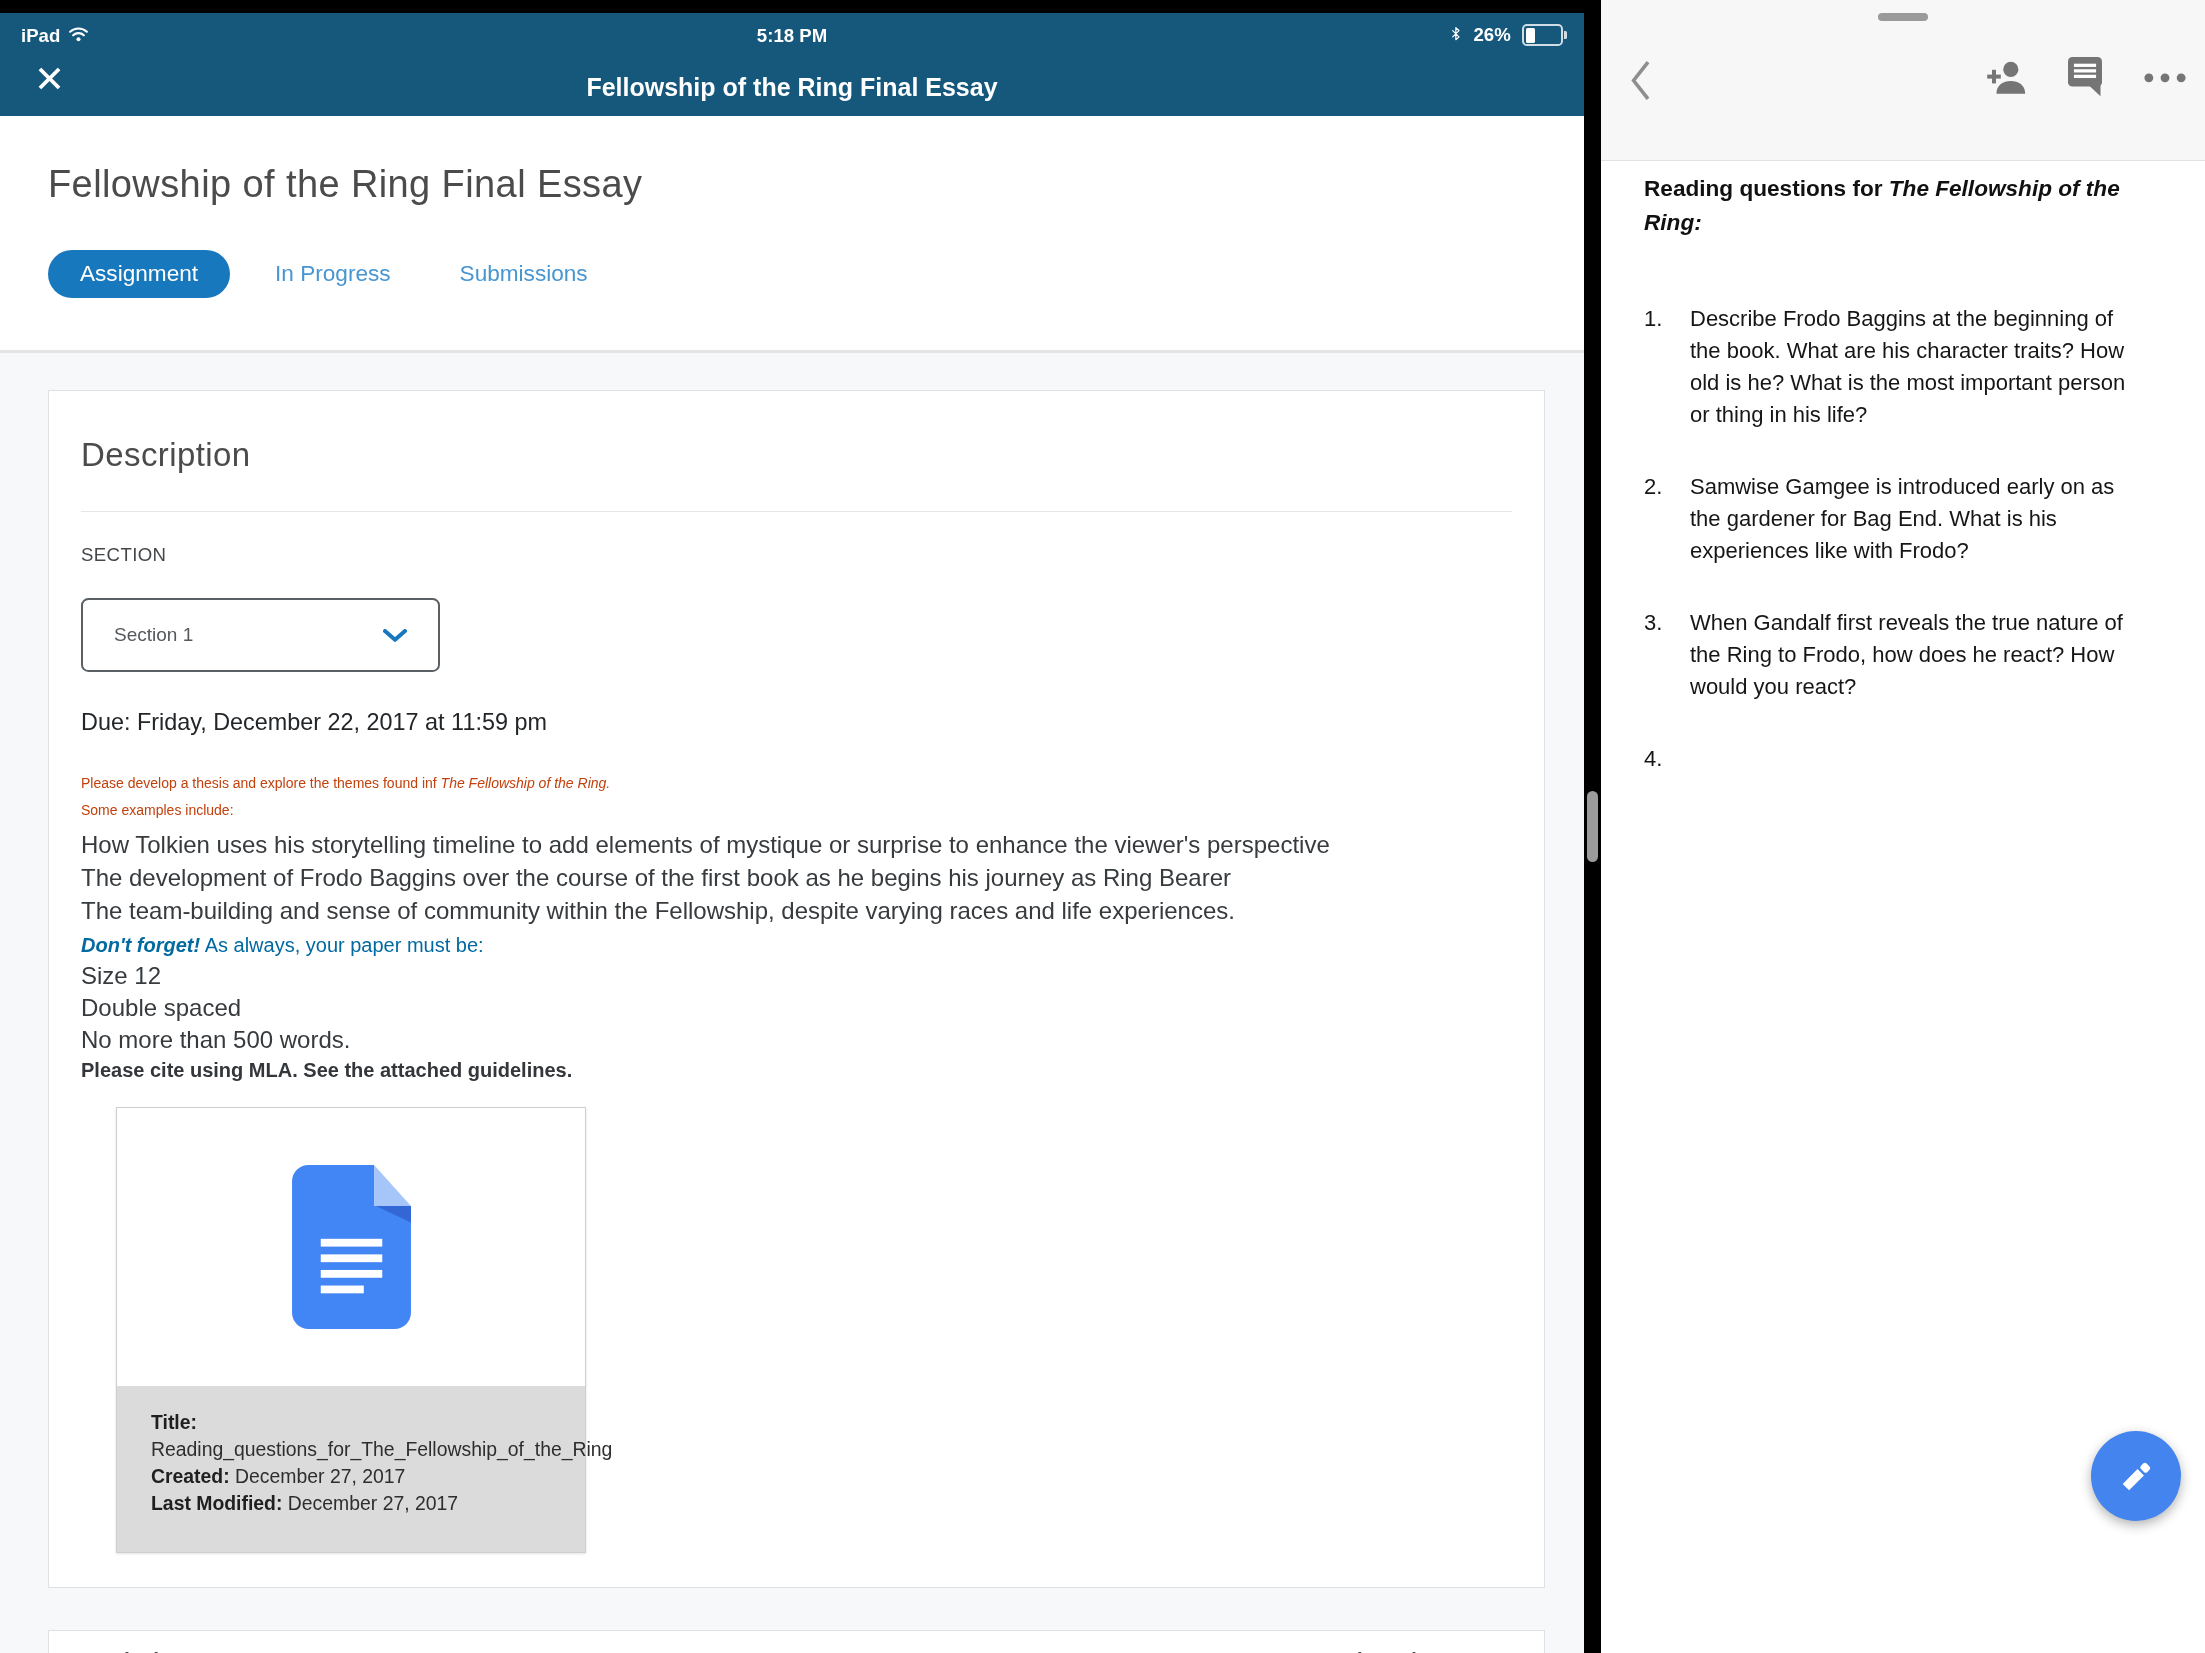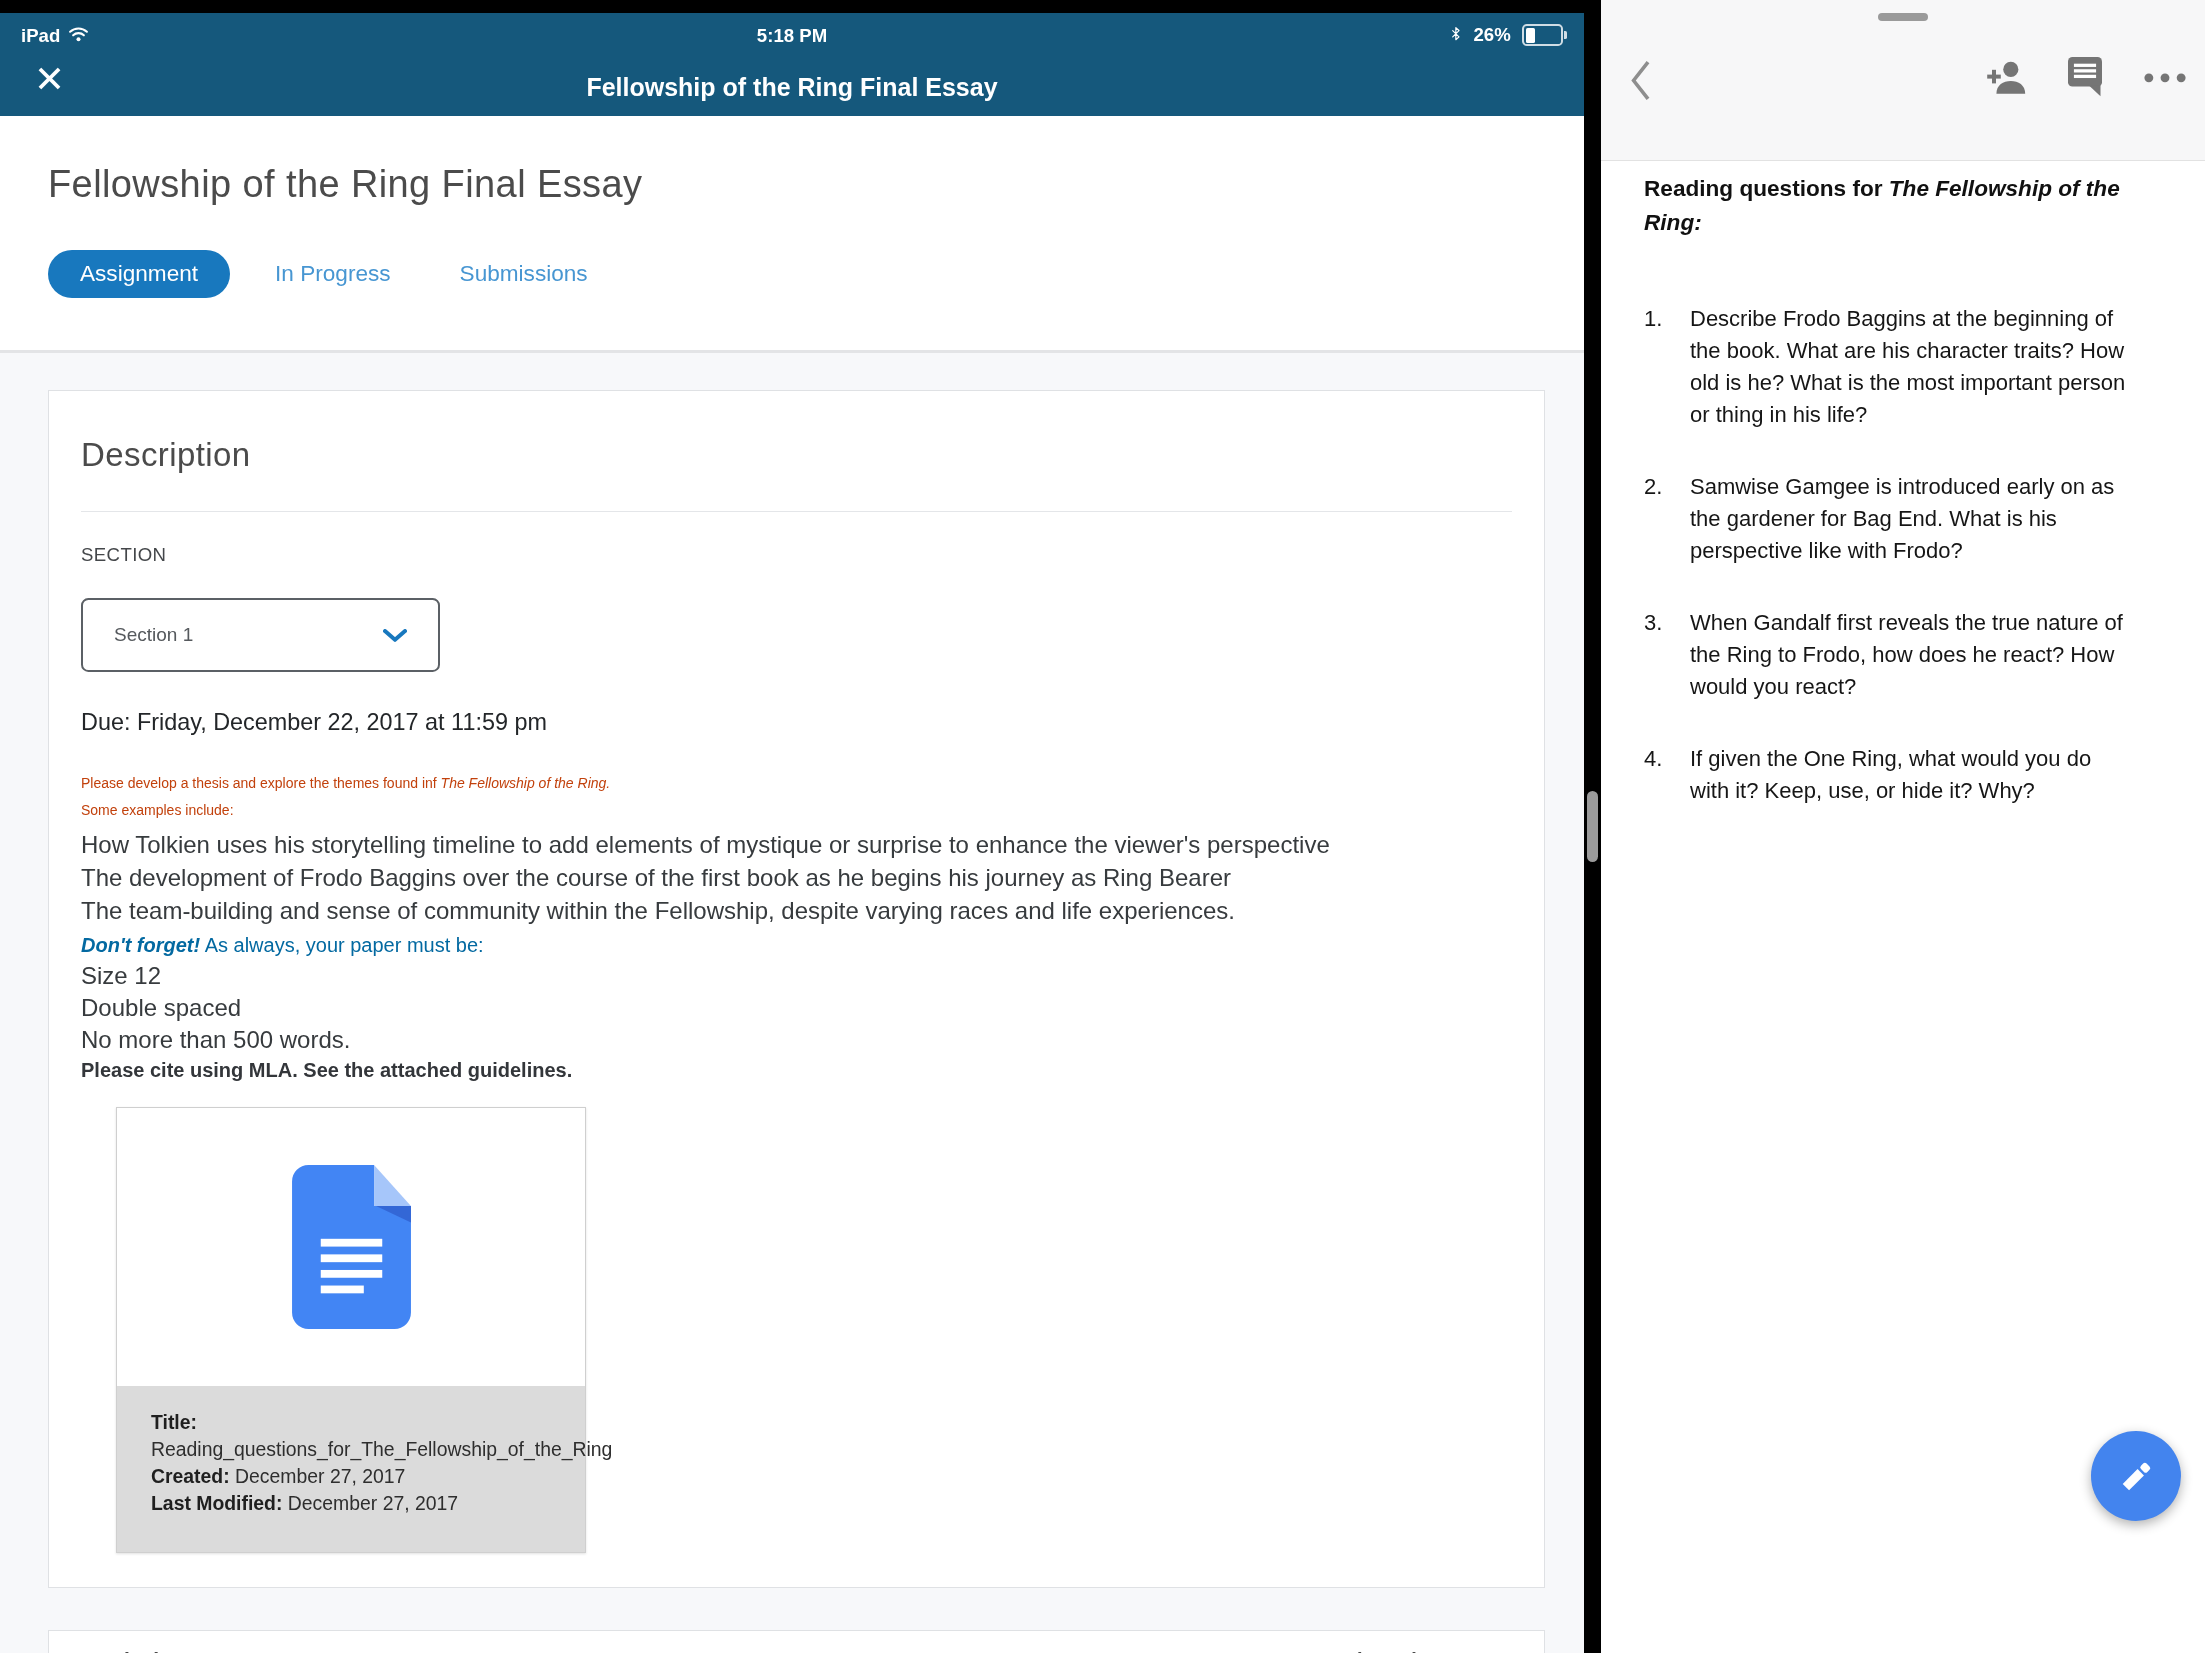--- a/index.html
+++ b/index.html
@@ -226,29 +226,28 @@
       <div class="it">Ring:</div>
     </div>
 
     <div class="q-list">
       <div class="q-item">
         <div class="q-num">1.</div>
         <div class="q-text">Describe Frodo Baggins at the beginning of the book. What are his character traits? How old is he? What is the most important person or thing in his life?</div>
       </div>
       <div class="q-item">
         <div class="q-num">2.</div>
-        <div class="q-text">Samwise Gamgee is introduced early on as the gardener for Bag End. What is his perspective like with Frodo?</div>
+        <div class="q-text">Samwise Gamgee is introduced early on as the gardener for Bag End. What is his experiences like with Frodo?</div>
       </div>
       <div class="q-item">
         <div class="q-num">3.</div>
         <div class="q-text">When Gandalf first reveals the true nature of the Ring to Frodo, how does he react? How would you react?</div>
       </div>
       <div class="q-item">
         <div class="q-num">4.</div>
-        <div class="q-text">If given the One Ring, what would you do with it? Keep, use, or hide it? Why?</div>
       </div>
     </div>
   </div>
 
   <div class="fab">
     <svg width="45" height="45" viewBox="0 0 24 24">
       <g transform="rotate(-45 12 12)">
         <rect x="4" y="9.6" width="11.2" height="4.8" fill="#fff"></rect>
         <rect x="16.5" y="9.6" width="4.2" height="4.8" rx="1.3" fill="#fff"></rect>
       </g>

